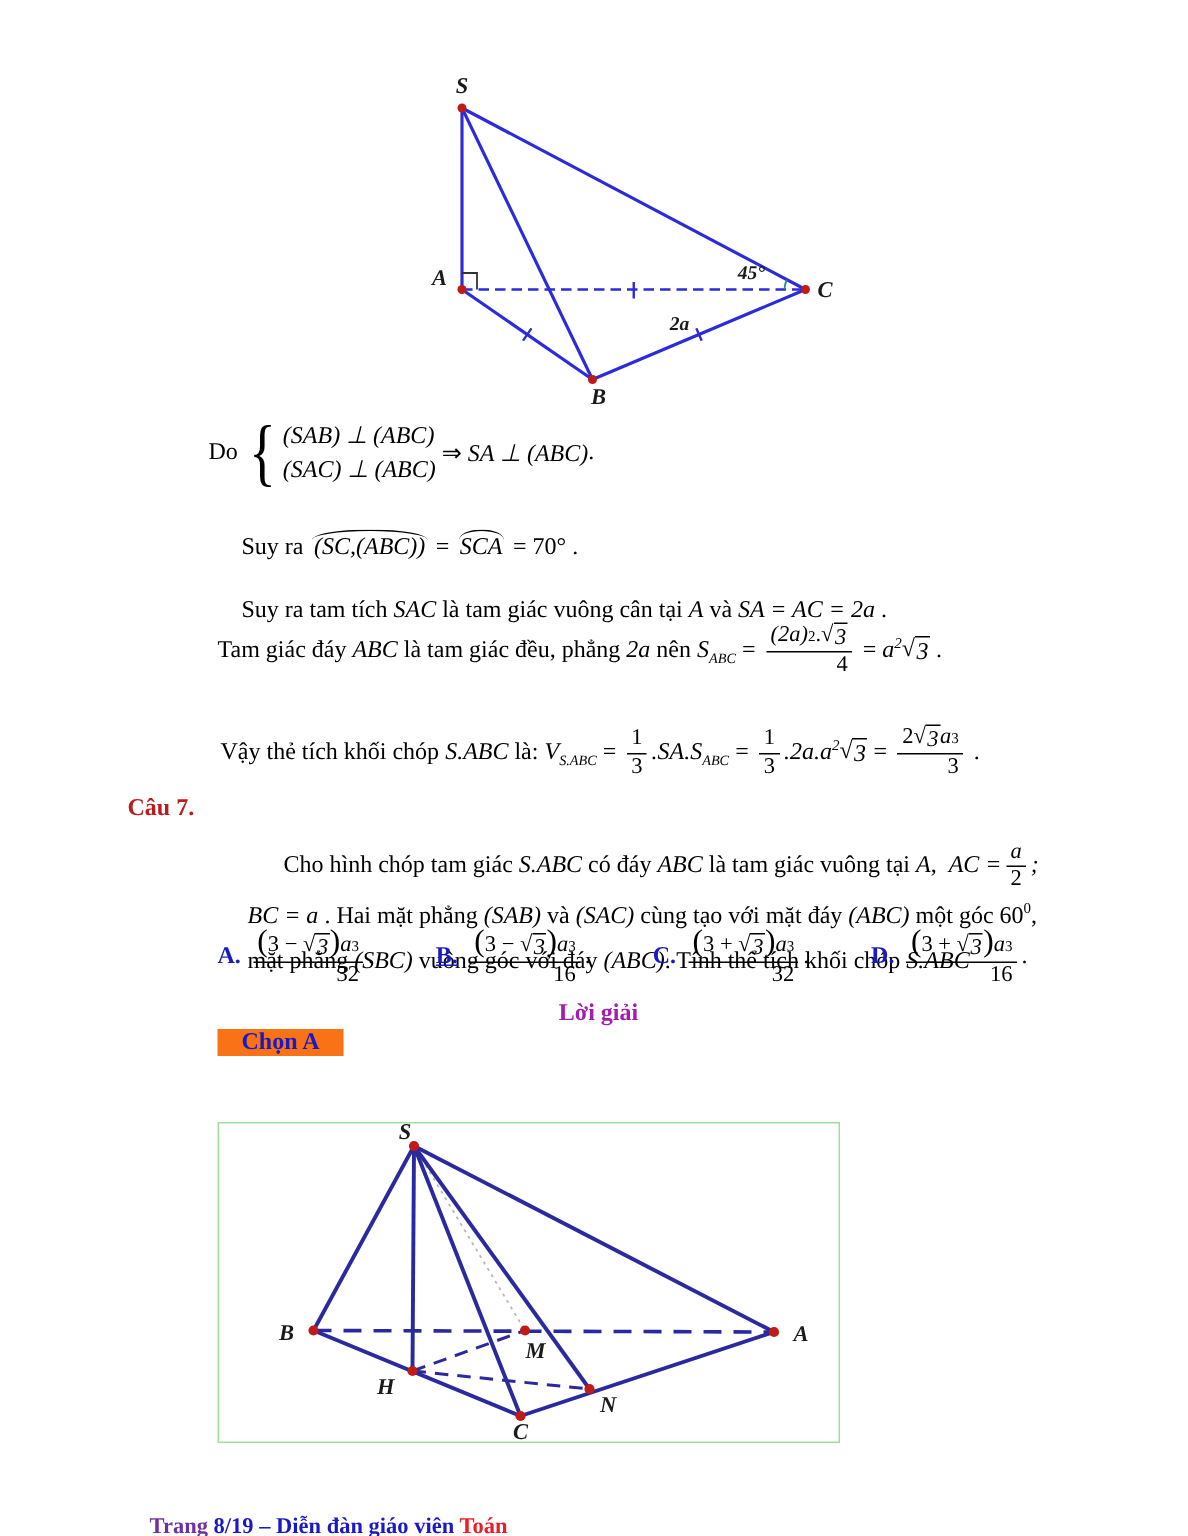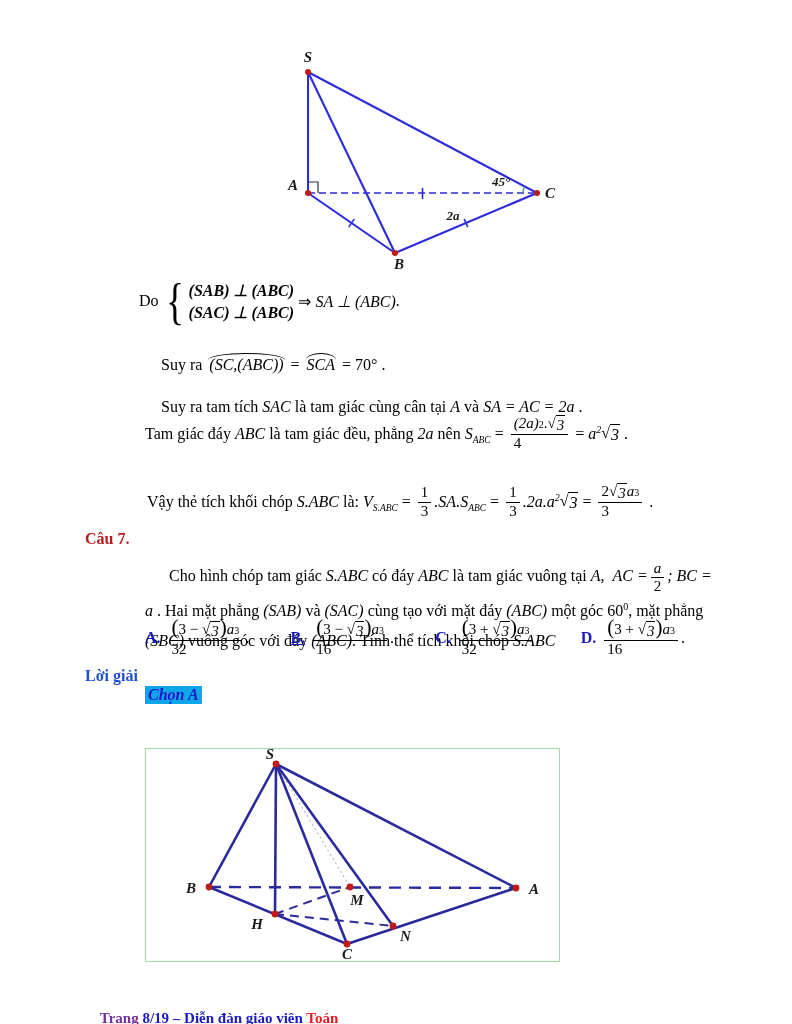--- a/index.html
+++ b/index.html
@@ -5,43 +5,43 @@
   html,body{margin:0;padding:0;background:#ffffff;}
   .page{position:relative;width:792px;height:1024px;background:#fff;overflow:hidden;
         font-family:"Liberation Serif",serif;font-size:16px;color:#000;}
   .abs{position:absolute;}
   .fline{display:flex;align-items:center;}
   .fline span{white-space:pre;}
   .line{white-space:pre-wrap;}
   .mi{font-style:italic;}
   sup{font-size:10px;line-height:0;}
   sub{font-size:9.5px;line-height:0;font-style:italic;}
-  .frac{display:inline-flex;flex-direction:column;align-items:flex-start;vertical-align:middle;
+  .frac{display:inline-flex;flex-direction:column;align-items:flex-end;vertical-align:middle;
         margin:0 3px;line-height:1.15;font-size:15px;}
   .frac .num{border-bottom:1.2px solid #000;padding:0 3px;display:inline-flex;align-items:baseline;white-space:pre;}
   .frac .den{padding:0 3px;}
   .sqrt{display:inline-flex;align-items:flex-start;white-space:pre;}
   .sqrt .rs{line-height:1.1;}
   .sqrt .rad{border-top:1.2px solid #000;line-height:1.2;padding:0 1px;font-style:italic;}
   .hat{position:relative;font-style:italic;display:inline-block;padding:0 3px 0;}
   .hat::before{content:"";position:absolute;left:2px;right:2px;top:-3px;height:6px;
         border-top:1.4px solid #000;border-radius:50% 50% 0 0 / 100% 100% 0 0;}
   .system{display:inline-flex;align-items:center;}
   .brace{font-size:50px;font-weight:400;line-height:0.85;transform:scaleX(0.75);margin-right:2px;}
   .rows{display:inline-flex;flex-direction:column;row-gap:3px;}
-  .rows .mi{white-space:pre;font-weight:bold;}
+  .rows .mi{white-space:pre;}
   .qlabel{position:absolute;left:0;top:0;color:#b91c1c;font-weight:bold;}
-  .qbody{margin-left:60px;line-height:30px;white-space:pre-wrap;}
+  .qbody{margin-left:80px;line-height:30px;white-space:pre-wrap;}
   .optrow{display:flex;justify-content:space-between;width:540px;}
   .opt{display:flex;align-items:center;}
   .optlabel{color:#1A1AC4;font-weight:bold;margin-right:5px;white-space:pre;}
   .u{text-decoration:underline;}
   .bigparen{font-size:21px;line-height:1;}
-  .loigiai{color:#1d4ed8;font-weight:bold;text-align:left;}
-  .chon{display:inline-block;background:#0ea5e9;color:#1A1AC4;font-weight:bold;padding:0 3px;font-style:italic;}
+  .loigiai{color:#a21caf;font-weight:bold;text-align:center;}
+  .chon{display:inline-block;background:#f97316;color:#1A1AC4;font-weight:bold;padding:0 16px;}
   .figbox{border:1px solid #9fe09f;background:#fff;}
   .footer{font-weight:bold;font-size:15px;white-space:pre;}
   .f-purple{color:#7030A0;}
   .f-blue{color:#1A1AC4;}
   .f-red{color:#EE1C25;}
   .dlabel{font-family:"Liberation Serif",serif;font-style:italic;font-weight:bold;font-size:15px;fill:#1a1a1a;}
   .dlabel2{font-family:"Liberation Serif",serif;font-style:italic;font-weight:bold;font-size:13px;fill:#1a1a1a;}
 </style>
 </head>
 <body>
@@ -91,21 +91,21 @@
     <span> ⇒ </span>
     <span class="mi">SA ⊥ (ABC)</span>
     <span>.</span>
   </div>
 
   <div class="abs line" style="left:145px;top:338px;">
     <span>Suy ra </span><span class="hat">(SC,(ABC))</span><span> = </span><span class="hat">SCA</span><span> = 70°</span><span> .</span>
   </div>
 
   <div class="abs line" style="left:145px;top:380px;">
-    <span>Suy ra tam tích </span><span class="mi">SAC</span><span> là tam giác cùng cân tại </span><span class="mi">A</span><span> và </span><span class="mi">SA = AC = 2a</span><span> .</span>
+    <span>Suy ra tam tích </span><span class="mi">SAC</span><span> là tam giác vuông cân tại </span><span class="mi">A</span><span> và </span><span class="mi">SA = AC = 2a</span><span> .</span>
   </div>
 
   <div class="abs fline" style="left:145px;top:410px;height:48px;">
     <span>Tam giác đáy </span>
     <span class="mi">ABC</span>
     <span> là tam giác đều, phẳng </span>
     <span class="mi">2a</span>
     <span> nên </span>
     <span class="mi"><span>S</span><sub>ABC</sub></span>
     <span> = </span>

